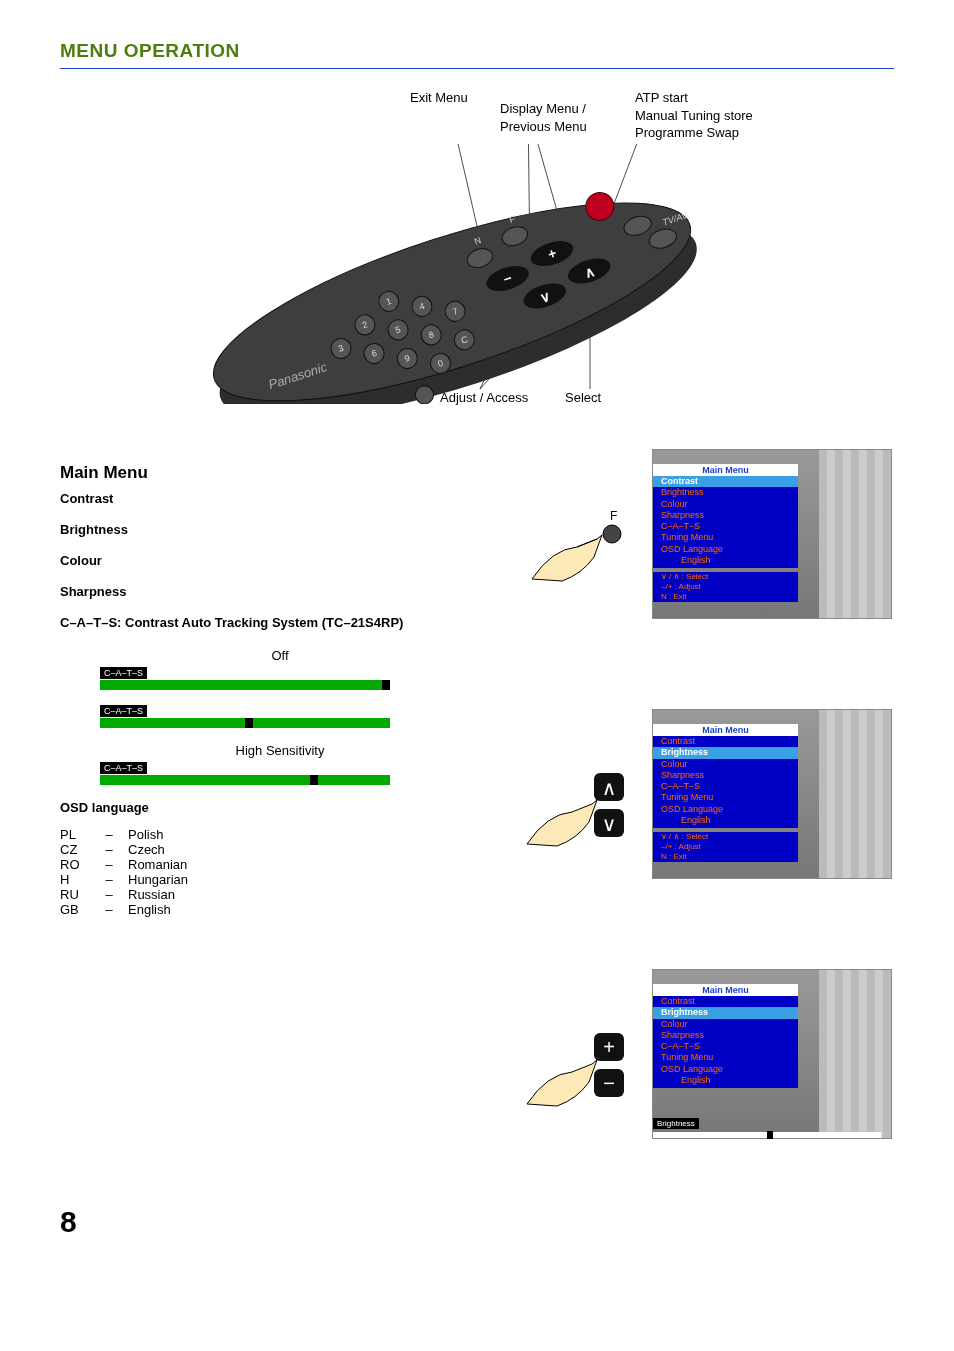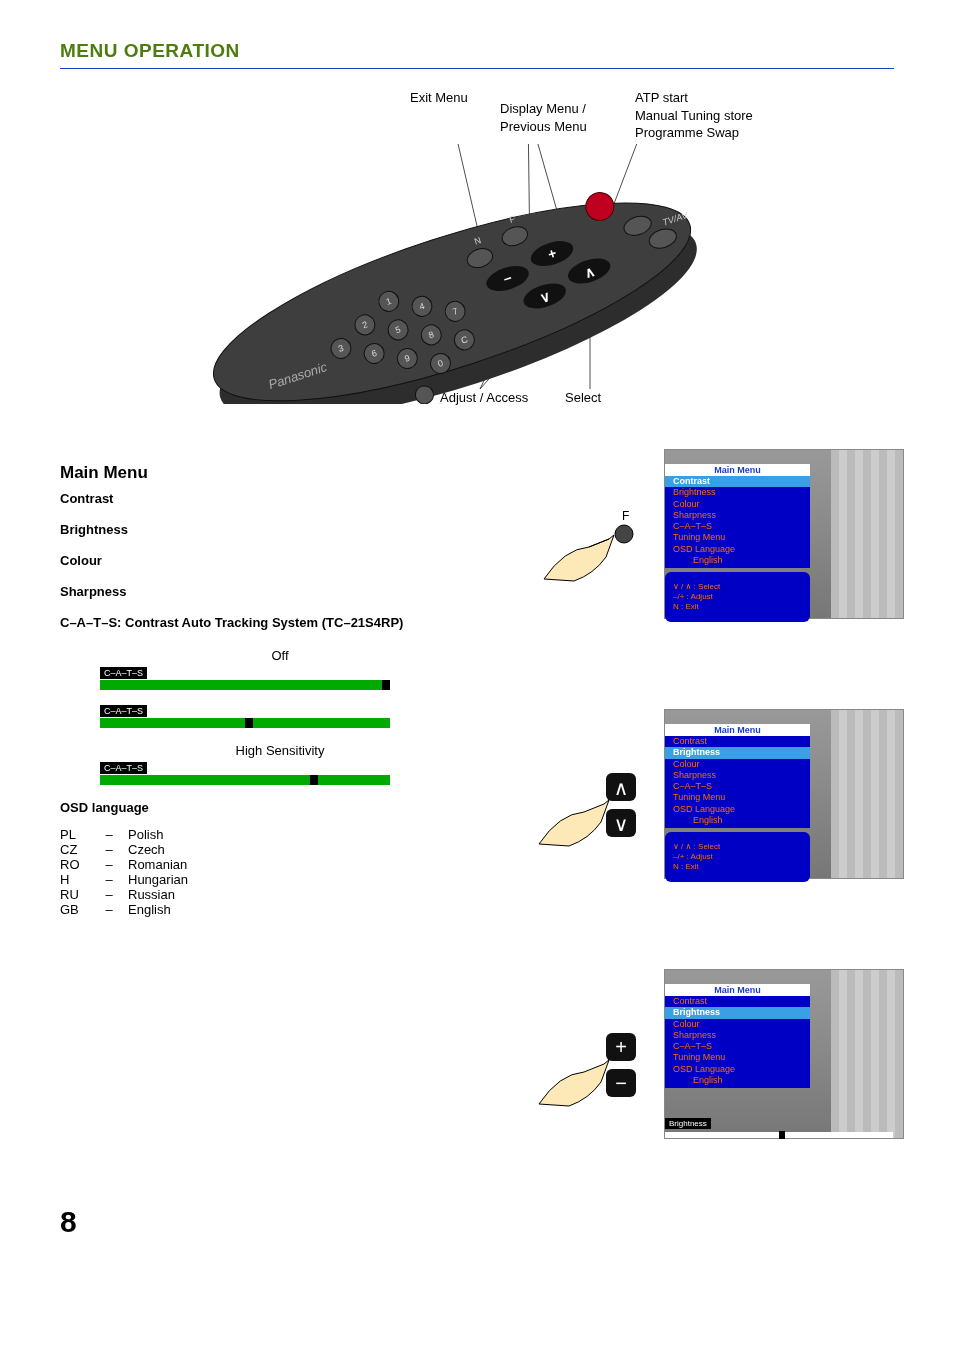--- a/index.html
+++ b/index.html
@@ -6,21 +6,21 @@
   body { font-family: Arial, Helvetica, sans-serif; background: #fff; color: #000; width: 954px; margin: 0 auto; padding: 40px 60px 30px 60px; position: relative; }
   .page-title { color: #4d7c0f; font-weight: bold; font-size: 19px; border-bottom: 1px solid #1a3ec8; padding-bottom: 6px; margin-bottom: 20px; letter-spacing: 0.5px; }
   .remote-area { position: relative; height: 370px; }
   .callout { position: absolute; font-size: 13px; line-height: 1.35; }
   .callout.top1 { left: 350px; top: 0; }
   .callout.top2 { left: 440px; top: 0; margin-top: 11px; }
   .callout.top3 { left: 575px; top: 0; }
   .callout.bot1 { left: 380px; top: 300px; }
   .callout.bot2 { left: 505px; top: 300px; }
   .remote-svg { position: absolute; left: 130px; top: 55px; }
-  .content { display: flex; gap: 44px; }
+  .content { display: flex; gap: 32px; }
   .left { flex: 0 0 400px; }
   .right { flex: 1; position: relative; }
   h2.section { font-size: 17px; font-weight: bold; margin-top: 4px; }
   .bold { font-weight: bold; font-size: 13px; margin-top: 8px; }
   .body { font-size: 13px; line-height: 1.35; }
   .lang-table { font-size: 13px; margin-top: 12px; }
   .lang-table .row { display: flex; gap: 8px; }
   .lang-table .code { width: 30px; }
   .lang-table .dash { width: 22px; text-align: center; }
   .cats-block { margin: 18px 0 0 40px; }
@@ -31,21 +31,21 @@
   .cats-bar { position: absolute; left: 0; top: 13px; height: 10px; width: 290px; background: #0a0; }
   .cats-marker { position: absolute; top: 13px; width: 8px; height: 10px; background: #000; }
   .page-num { position: absolute; left: 60px; bottom: 20px; font-size: 30px; font-weight: bold; }
   
   .osd-panel { width: 240px; height: 170px; background: linear-gradient(180deg,#999,#777); position: relative; border: 1px solid #888; margin-bottom: 90px; margin-left: 160px; }
   .osd-building { position: absolute; right: 0; top: 0; width: 72px; height: 100%; background: repeating-linear-gradient(90deg,#bbb 0 8px,#ccc 8px 16px); }
   .osd-box { position: absolute; left: 0; top: 14px; width: 145px; background: #0000c5; color: #fff; font-size: 9px; padding-bottom: 2px; }
   .osd-hdr { background: #fff; color: #1a3ec8; text-align: center; font-weight: bold; padding: 1px 0; font-size: 9px; }
   .osd-item { padding: 0 8px; color: #fe6a00; line-height: 1.25; }
   .osd-item.sel { background: #3aa0e6; color: #fff; font-weight: bold; }
-  .osd-help { position: absolute; left: 0; top: 122px; width: 145px; background: #0000c5; color: #fe6a00; font-size: 8px; padding: 10px 8px; line-height: 1.25; border-radius: 6px; }
+  .osd-help { position: absolute; left: 0; top: 122px; width: 145px; background: #0000c5; color: #fe6a00; font-size: 8px; padding: 0 8px; line-height: 1.25; }
   .osd-panel.third .osd-bright-bar { position: absolute; left: 0; bottom: 12px; right: 10px; height: 14px; }
   .osd-bright-label { background: #000; color: #fff; font-size: 8px; padding: 1px 4px; display: inline-block; }
   .osd-bright-track { background: #fff; height: 6px; margin-top: 2px; position: relative; }
   .osd-bright-cursor { position: absolute; left: 50%; top: -1px; width: 6px; height: 8px; background: #000; }
   
   .hand-spot { position: absolute; width: 110px; height: 90px; }
   .hand-spot.h1 { left: 30px; top: 50px; }
   .hand-spot.h2 { left: 30px; top: 310px; }
   .hand-spot.h3 { left: 30px; top: 570px; }
   .f-label { position: absolute; left: 88px; top: 0; font-size: 12px; }

